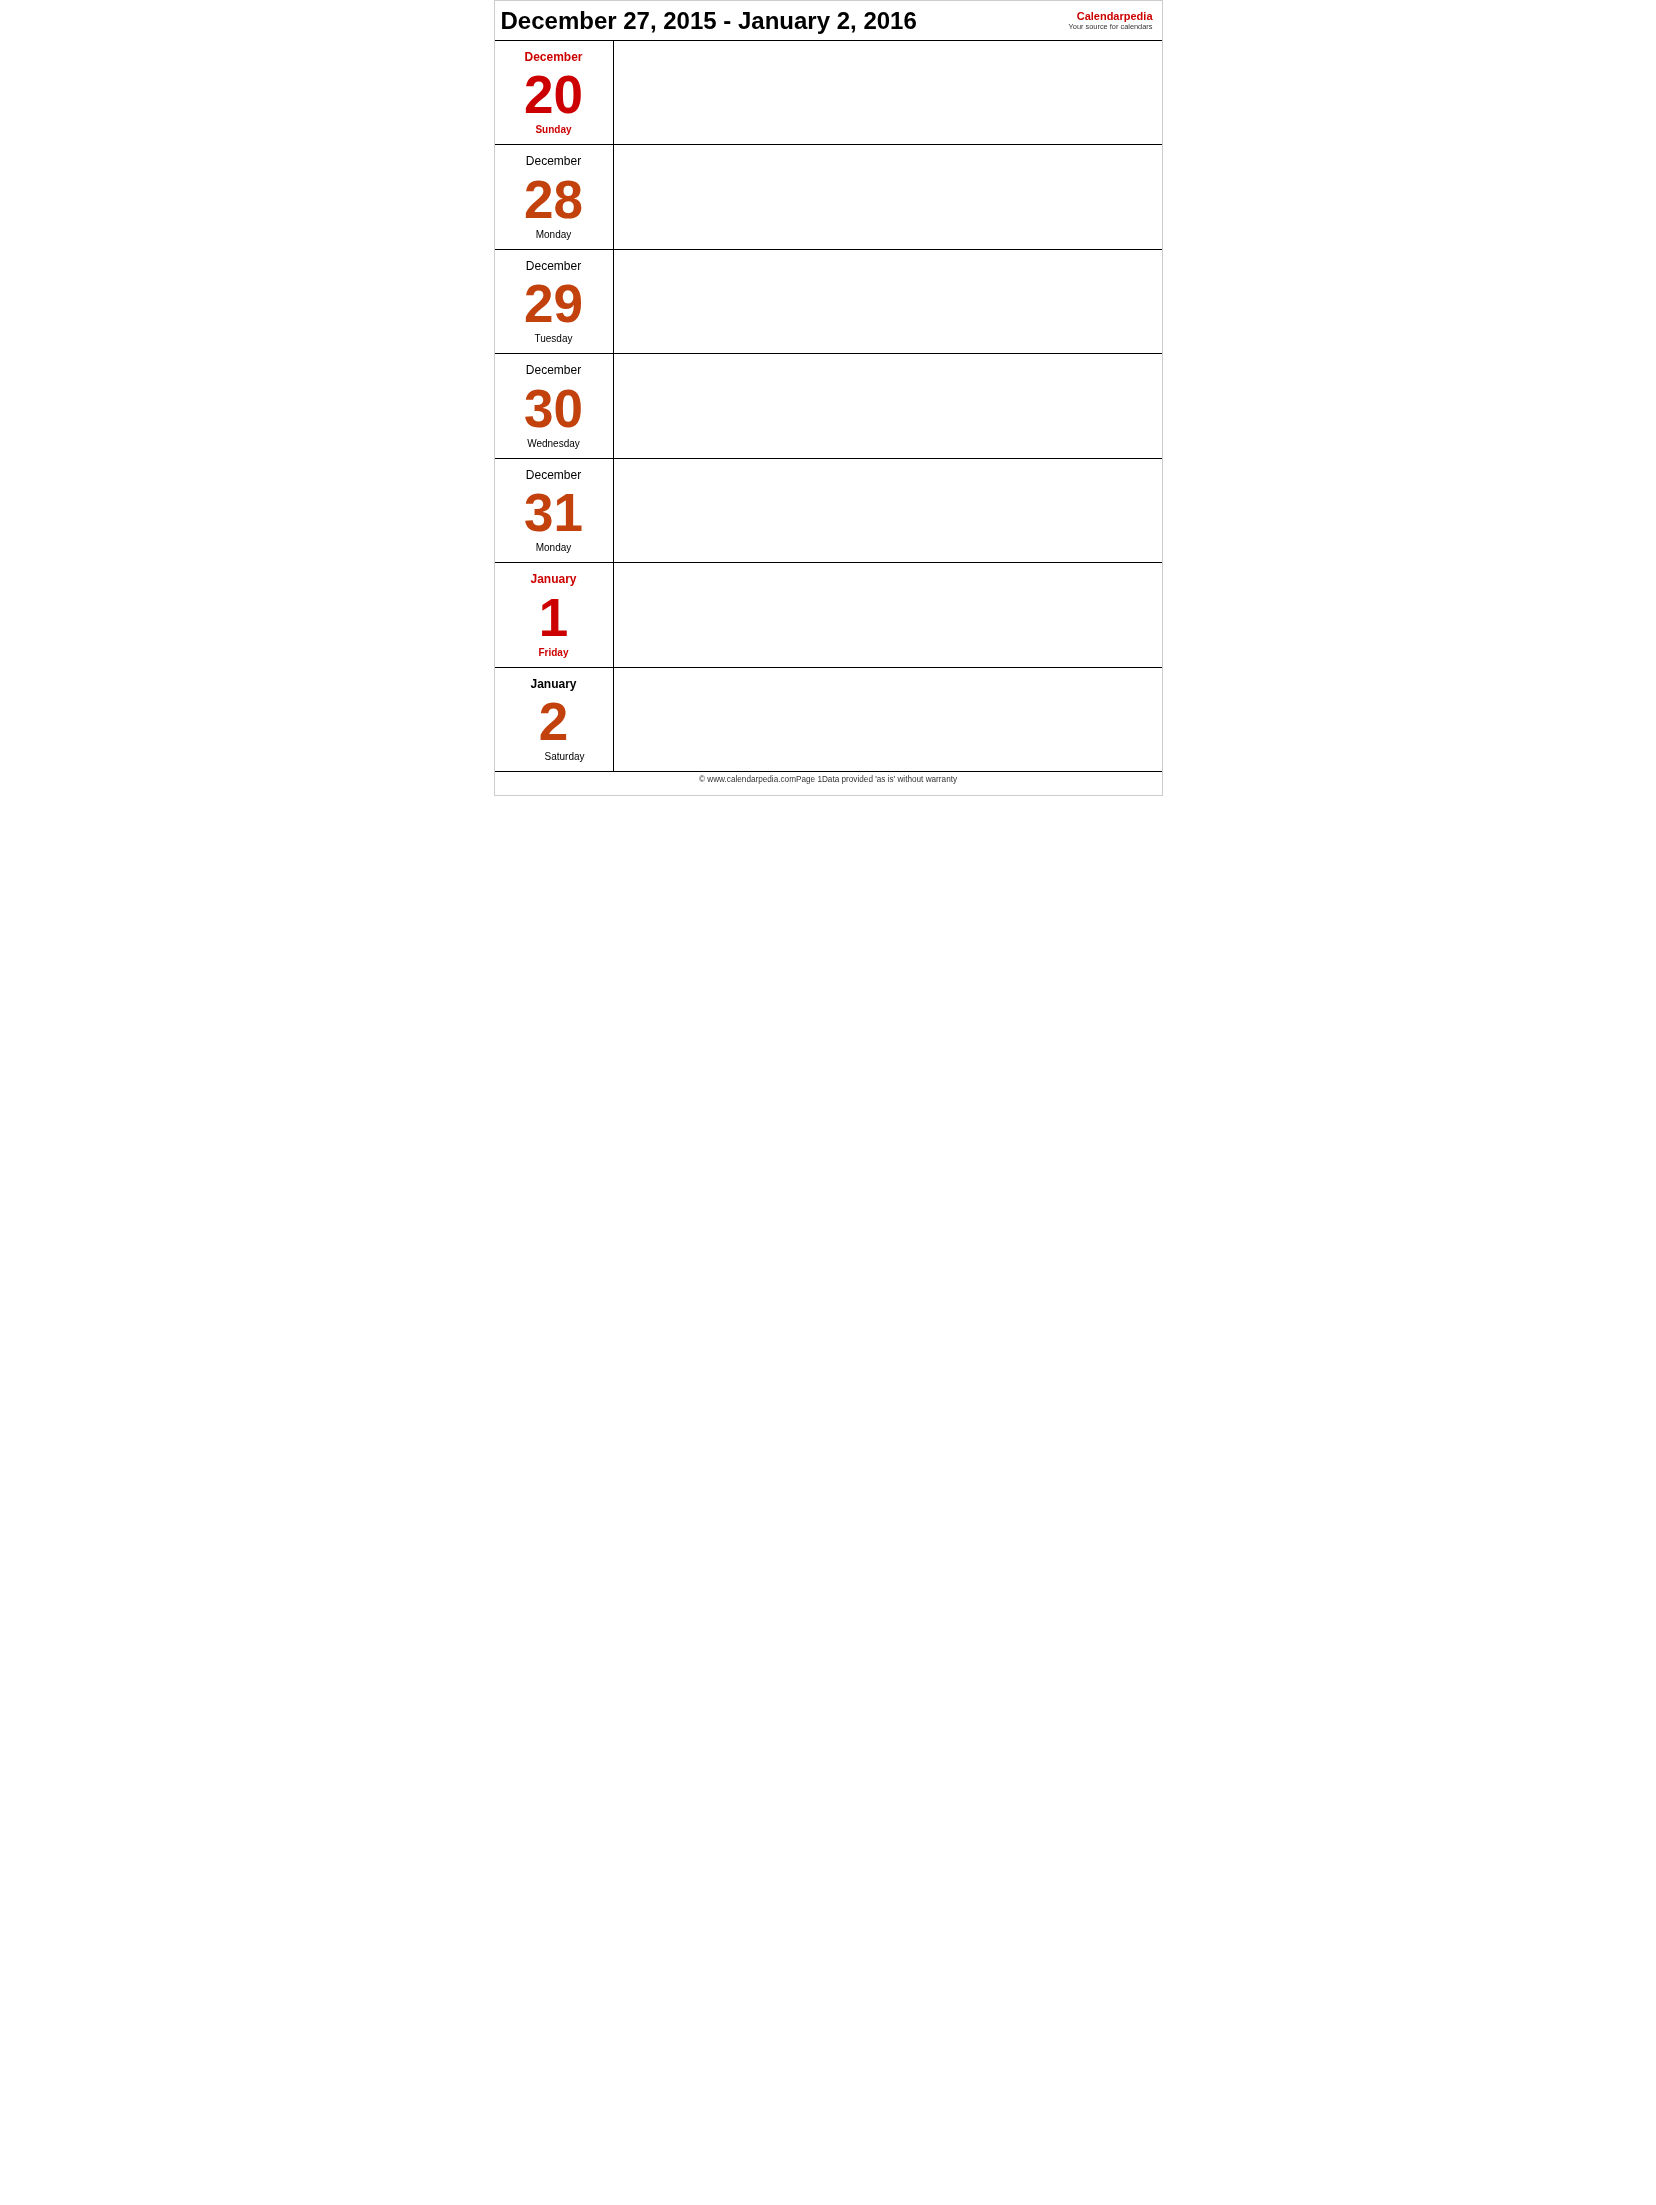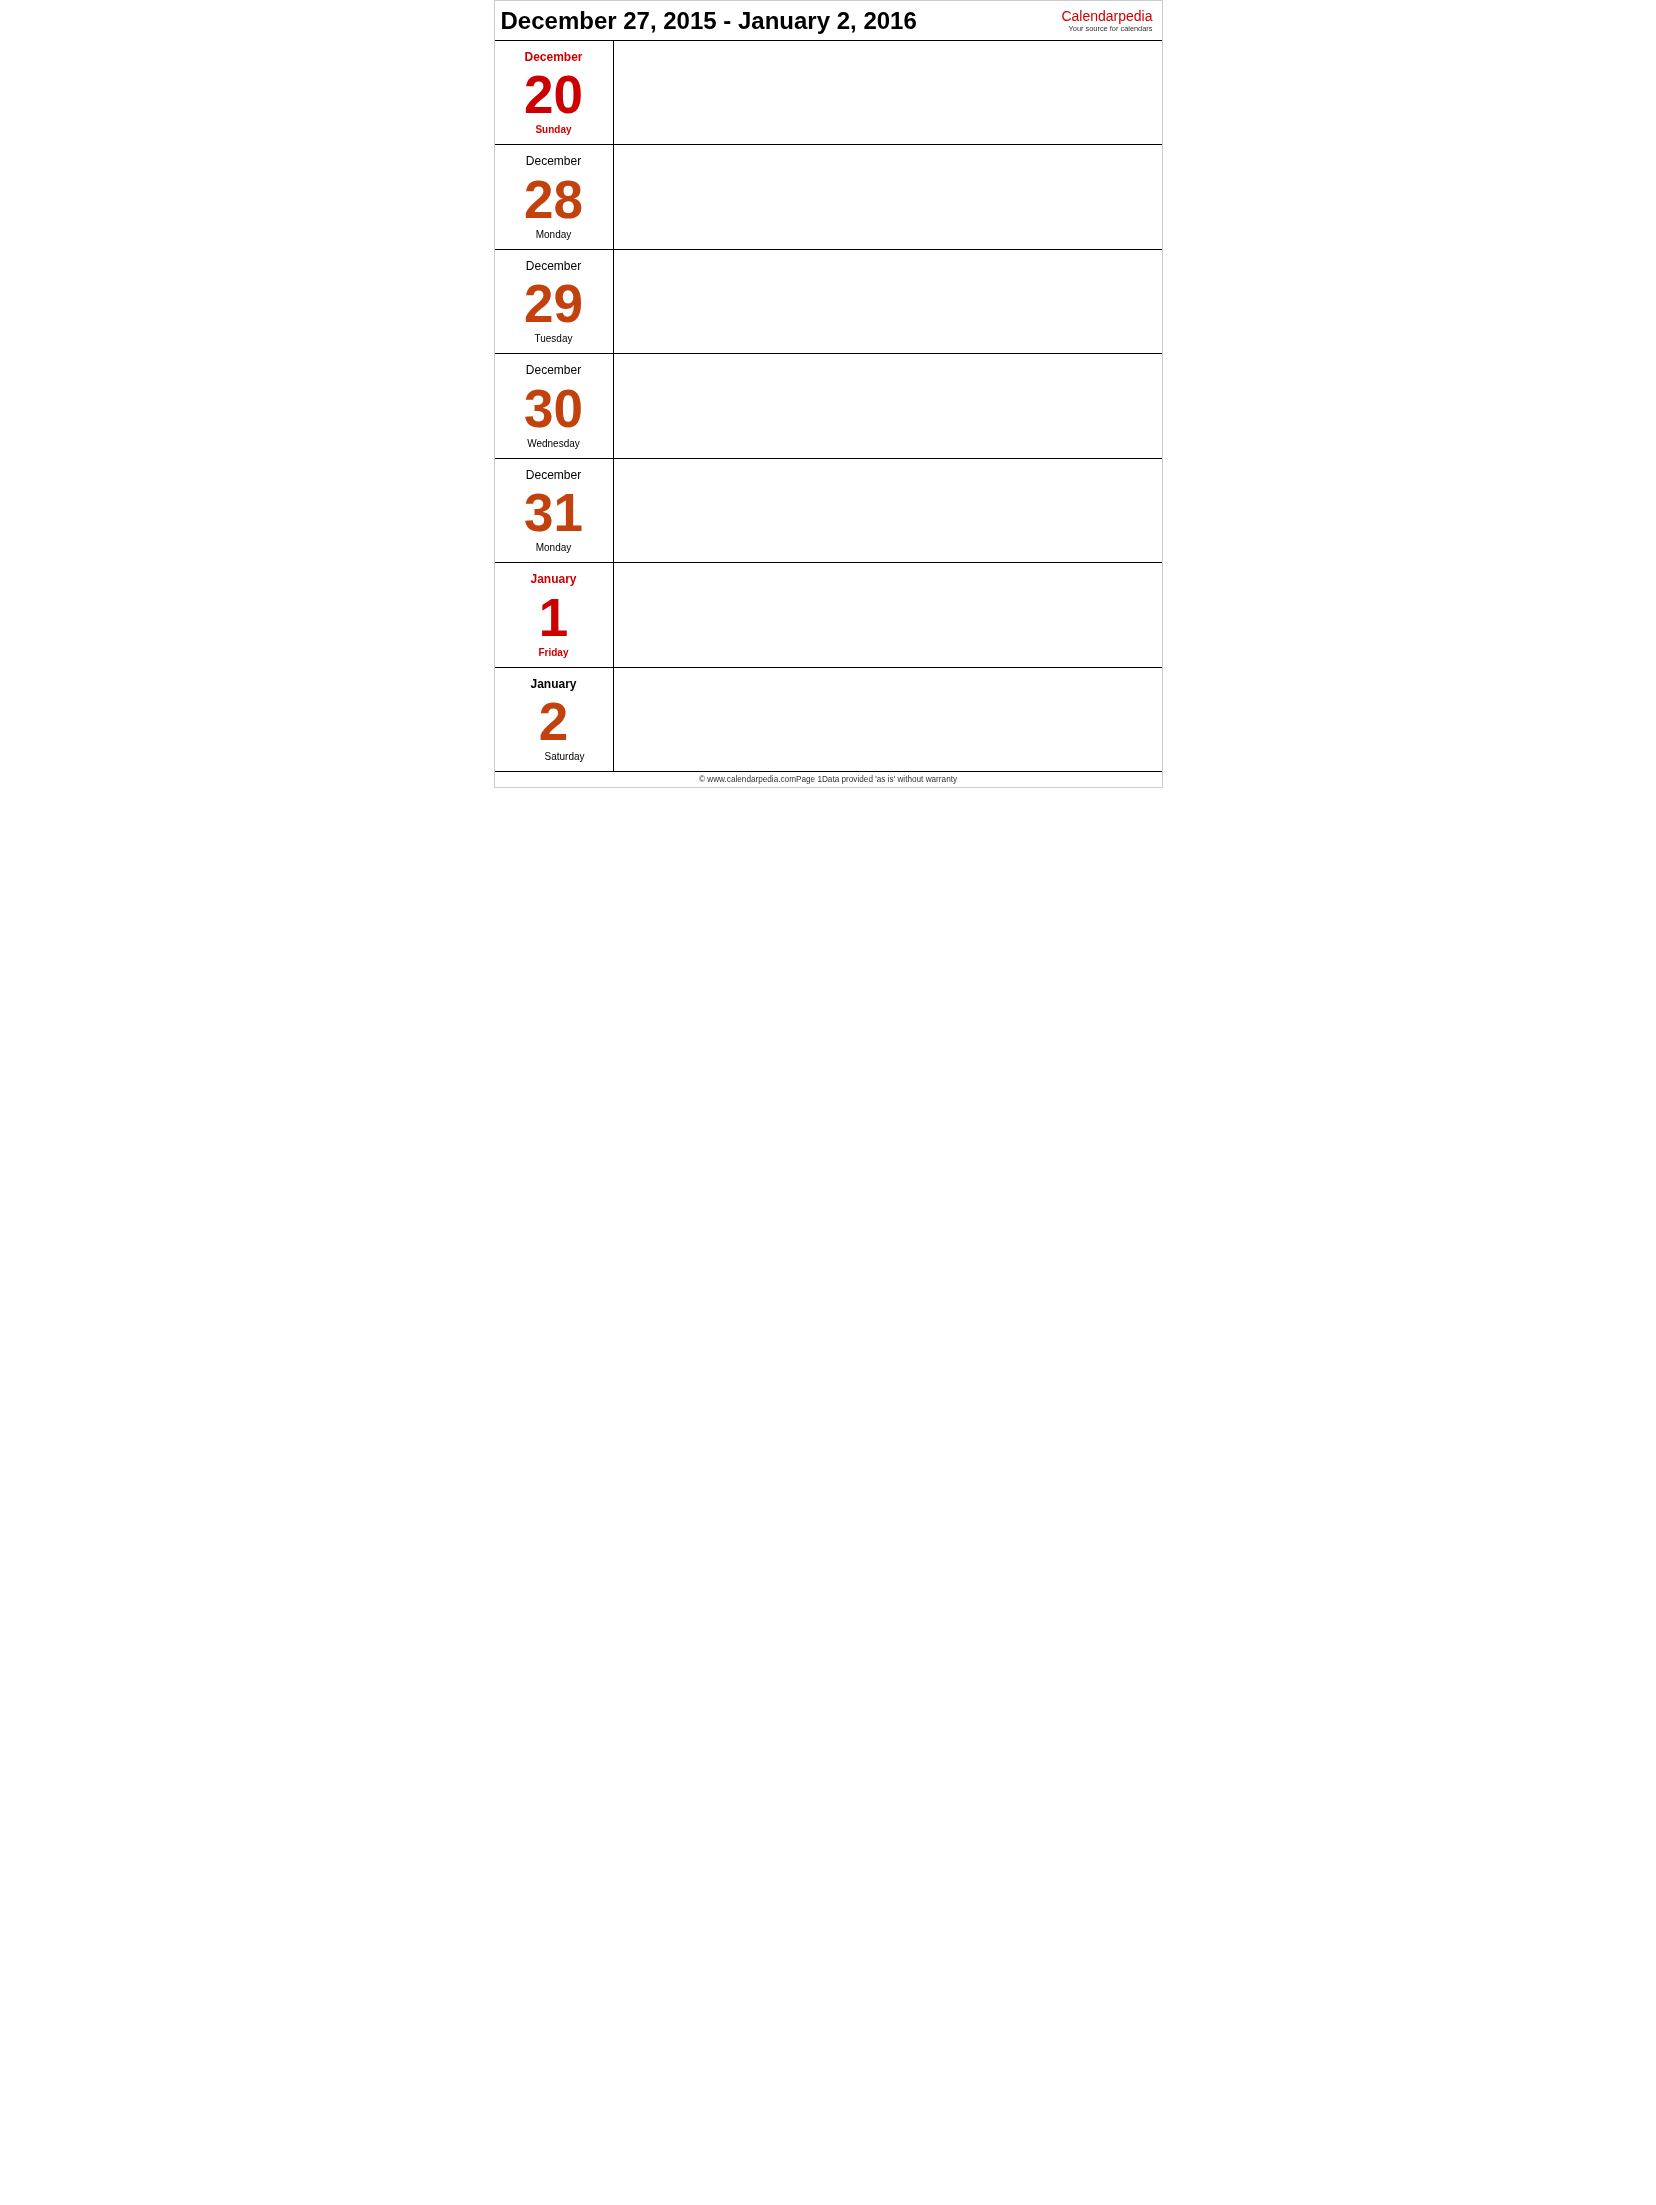--- a/index.html
+++ b/index.html
@@ -12,21 +12,21 @@
       font-family: Arial, sans-serif;
       background: #fff;
       width: 669px;
       margin: 0 auto;
     }
 
     .page {
       width: 100%;
       background: #fff;
       border: 0.7px solid #ccc;
-      padding-bottom: 0;
+      padding-bottom: 8px;
     }
 
     
     .header {
       display: flex;
       justify-content: space-between;
       align-items: center;
       padding: 6px 9px 4.5px 6px;
       border-bottom: 1.5px solid #000;
     }
@@ -36,22 +36,22 @@
       font-weight: bold;
       color: #000;
     }
 
     .logo-container {
       text-align: right;
       line-height: 1.2;
     }
 
     .logo-main {
-      font-size: 14px;
-      font-weight: normal;
+      font-size: 11px;
+      font-weight: bold;
       color: #000;
     }
 
     .logo-main span {
       color: #cc0000;
     }
 
     .logo-sub {
       font-size: 7.4px;
       color: #333;

